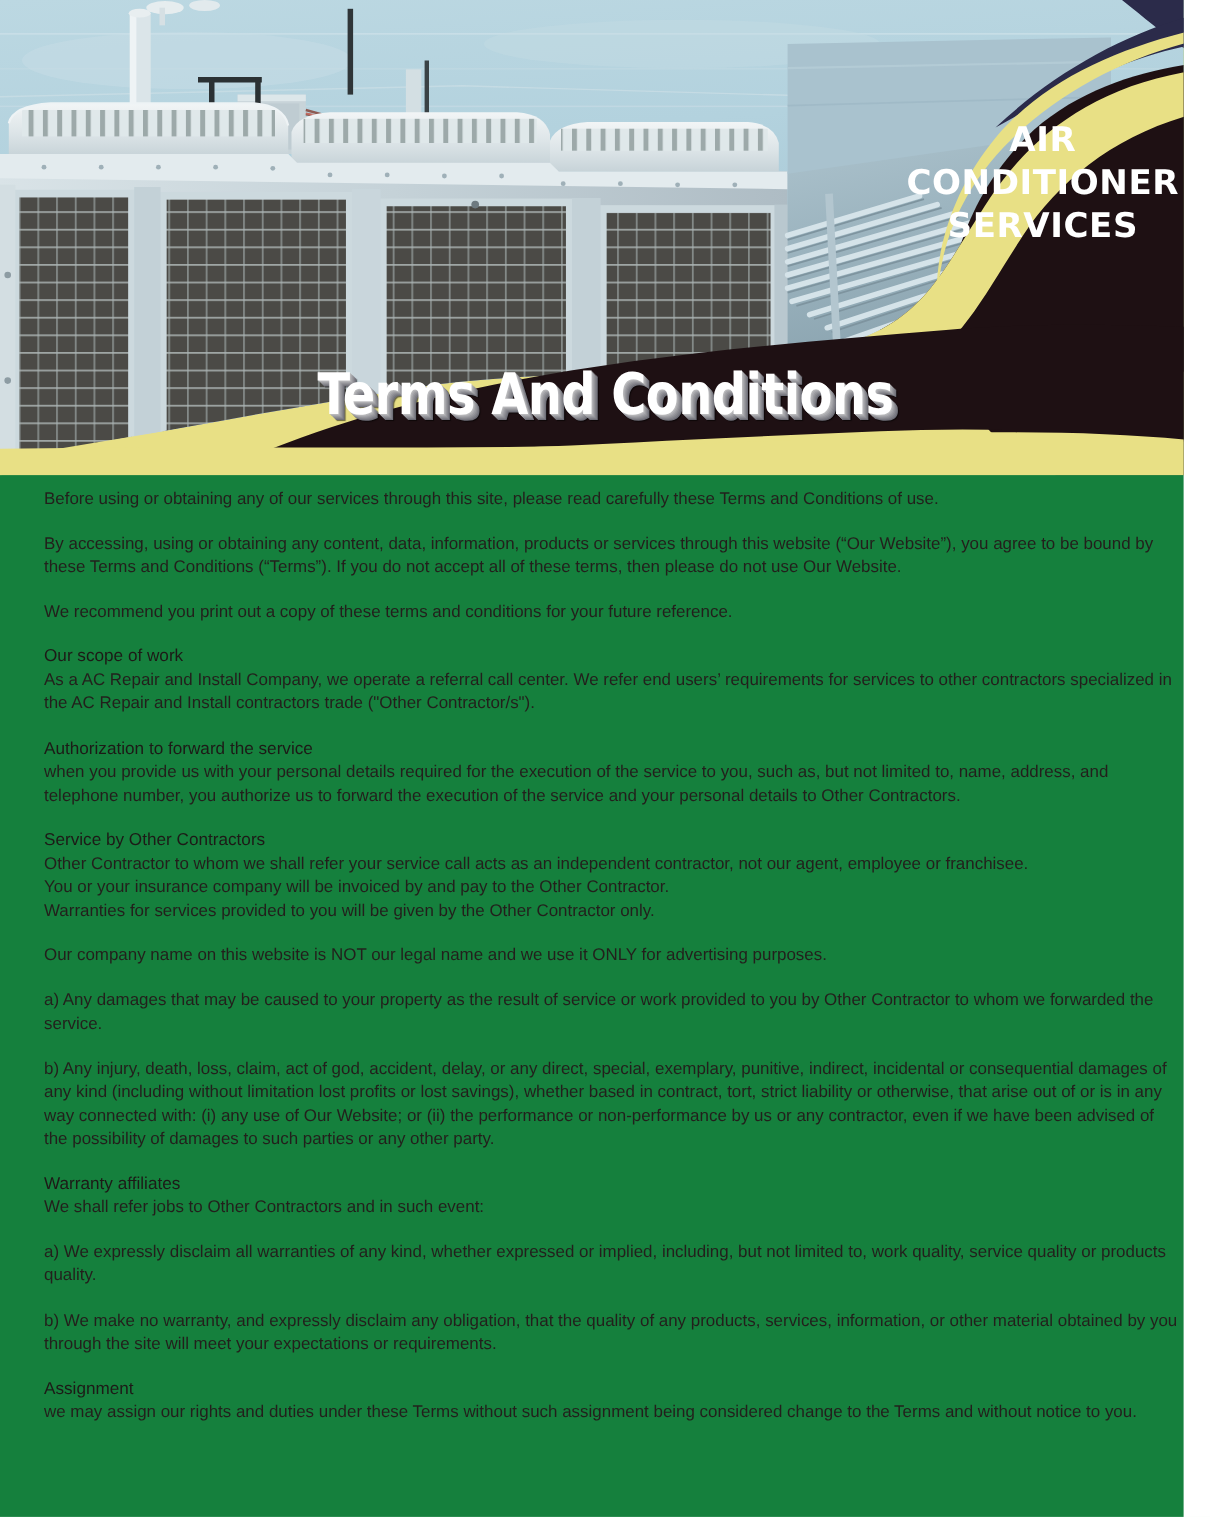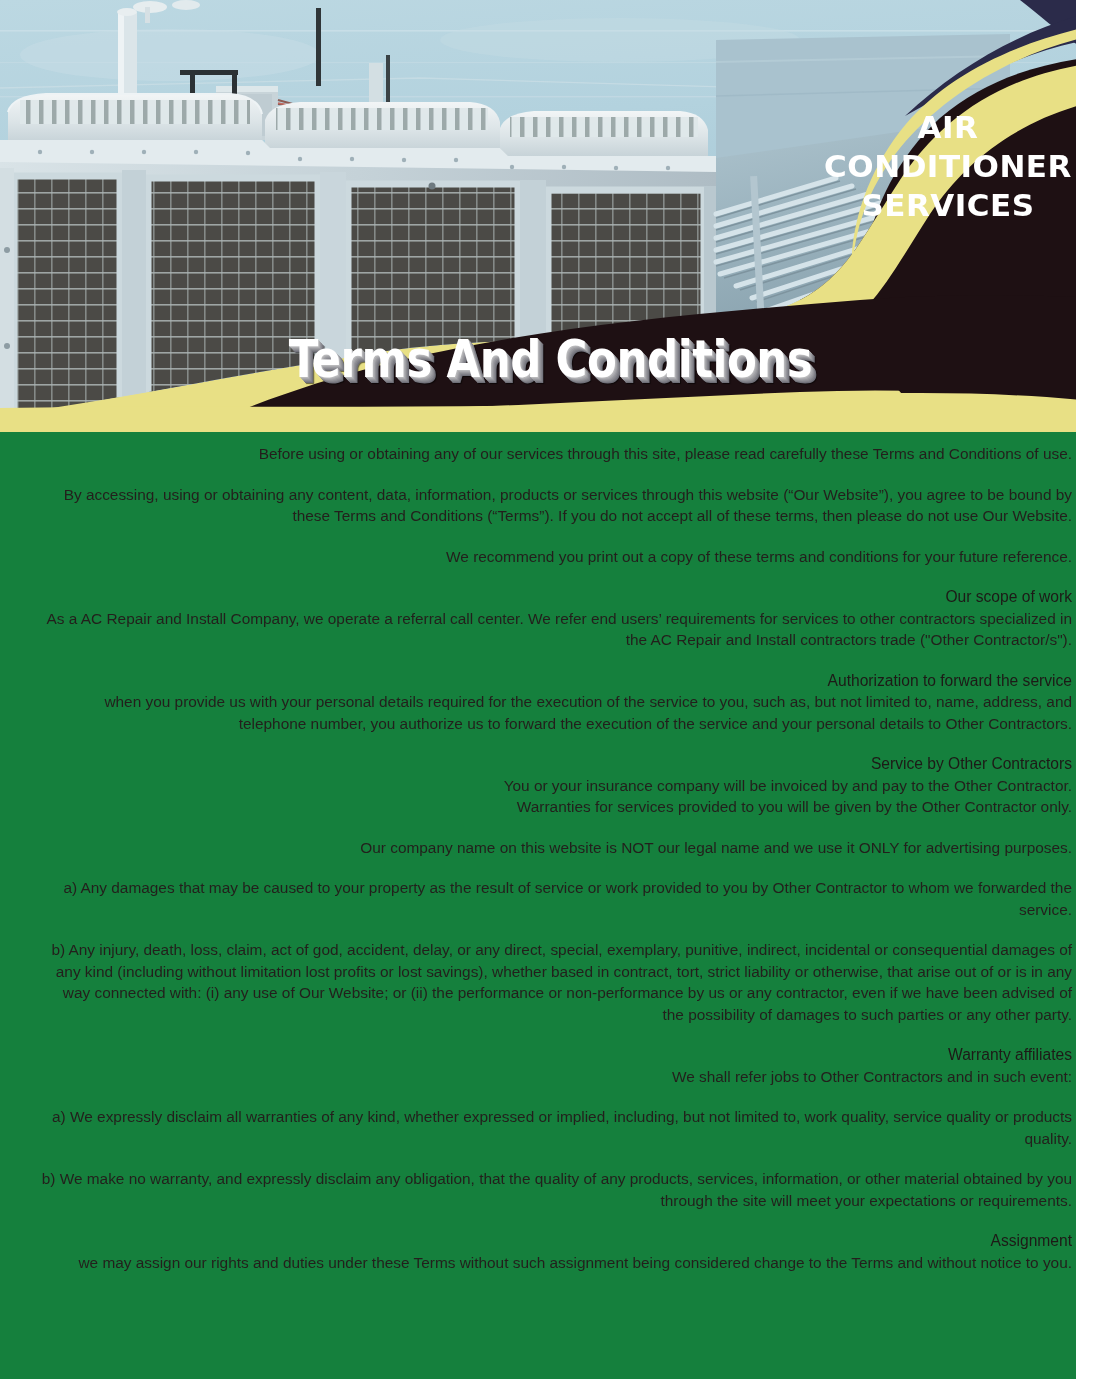--- a/index.html
+++ b/index.html
@@ -81,21 +81,21 @@
   
   #content {
     position: absolute;
     left: 40px;
     top: 443px;
     width: 1032px;
     color: #231f1c;
     font-size: 15.4px;
     line-height: 21.5px;
   }
-  #content .block { margin: 0 0 19px 0; text-align: right; }
+  #content .block { margin: 0 0 19px 0; }
   #content .block:last-child { margin-bottom: 0; }
   #content h3 {
     margin: 0;
     font-size: 15.6px;
     line-height: 21.5px;
     font-weight: normal;
     color: #1d1a17;
   }
   #content p {
     margin: 0;
@@ -357,20 +357,21 @@
       <div class="block">
         <h3>Our scope of work</h3>
         <p>As a AC Repair and Install Company, we operate a referral call center. We refer end users’ requirements for services to other contractors specialized in the AC Repair and Install contractors trade ("Other Contractor/s").</p>
       </div>
       <div class="block">
         <h3>Authorization to forward the service</h3>
         <p>when you provide us with your personal details required for the execution of the service to you, such as, but not limited to, name, address, and telephone number, you authorize us to forward the execution of the service and your personal details to Other Contractors.</p>
       </div>
       <div class="block">
         <h3>Service by Other Contractors</h3>
+        <p>Other Contractor to whom we shall refer your service call acts as an independent contractor, not our agent, employee or franchisee.</p>
         <p>You or your insurance company will be invoiced by and pay to the Other Contractor.</p>
         <p>Warranties for services provided to you will be given by the Other Contractor only.</p>
       </div>
       <div class="block">
         <p>Our company name on this website is NOT our legal name and we use it ONLY for advertising purposes.</p>
       </div>
       <div class="block">
       </div>
       <div class="block">
         <p>a) Any damages that may be caused to your property as the result of service or work provided to you by Other Contractor to whom we forwarded the service.</p>

